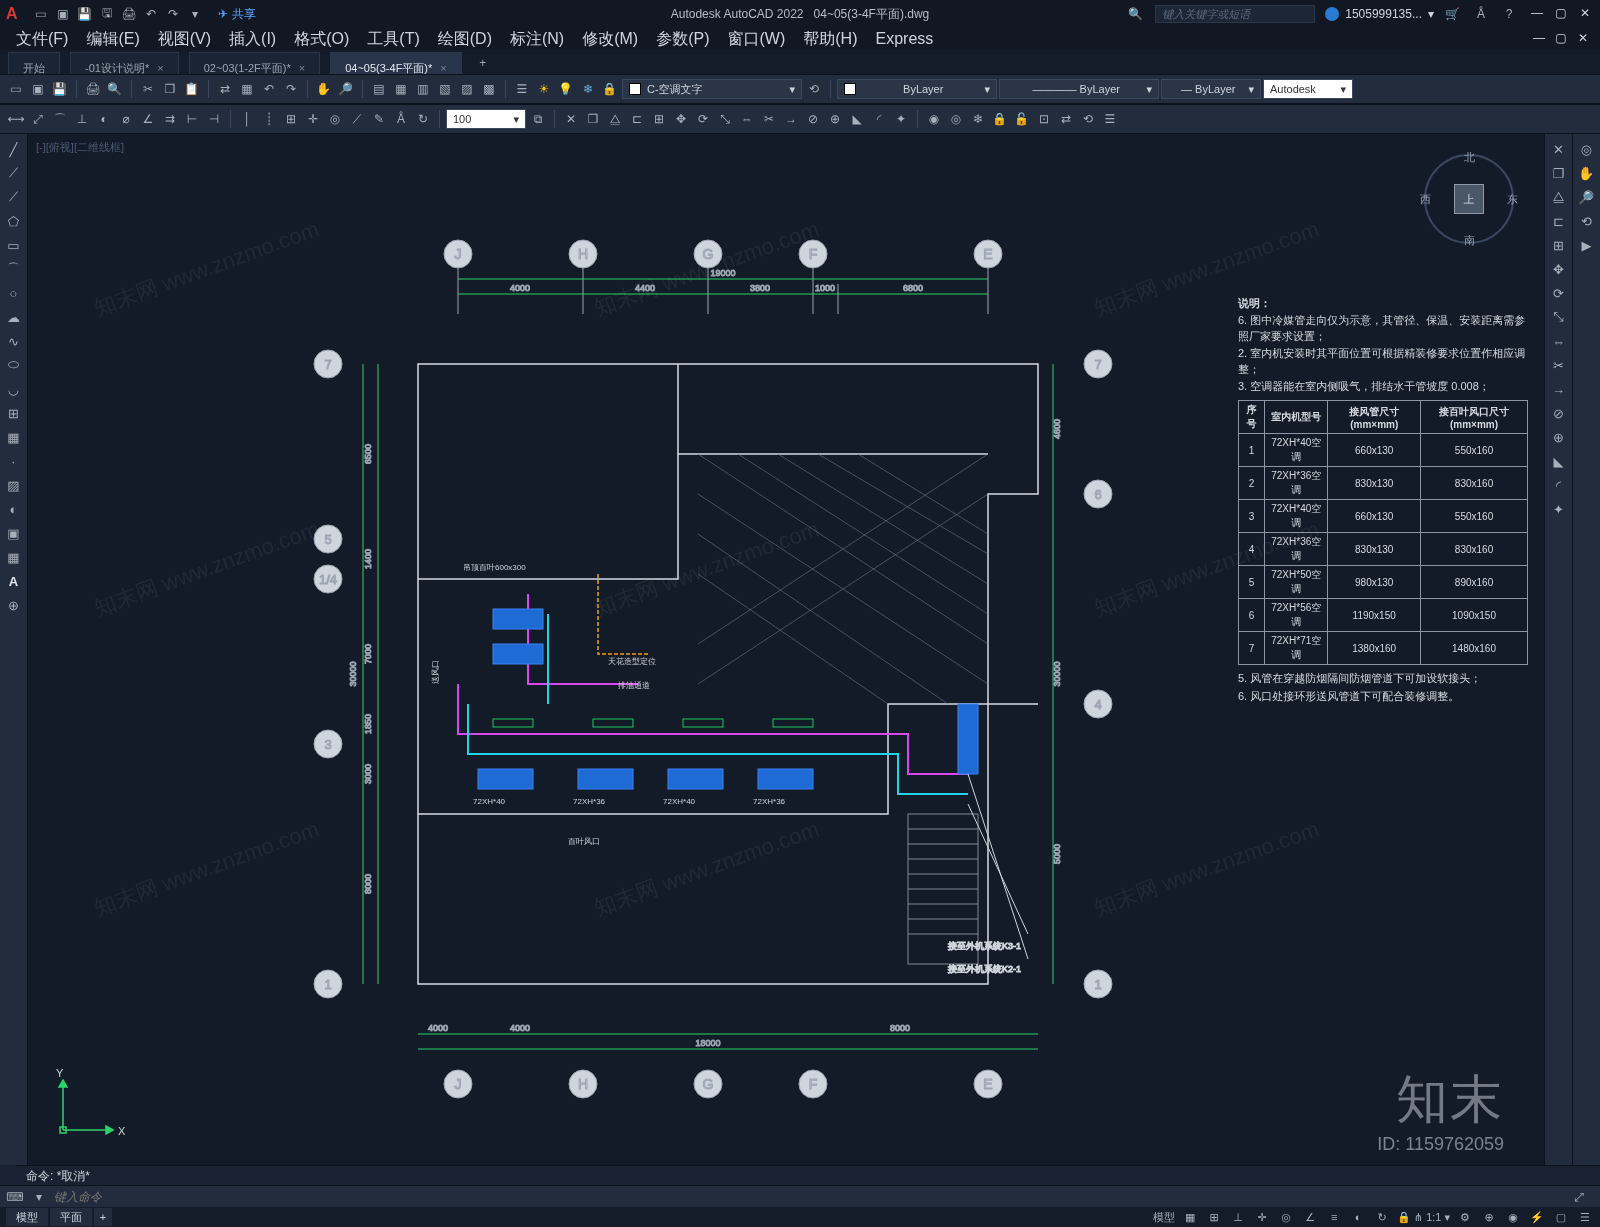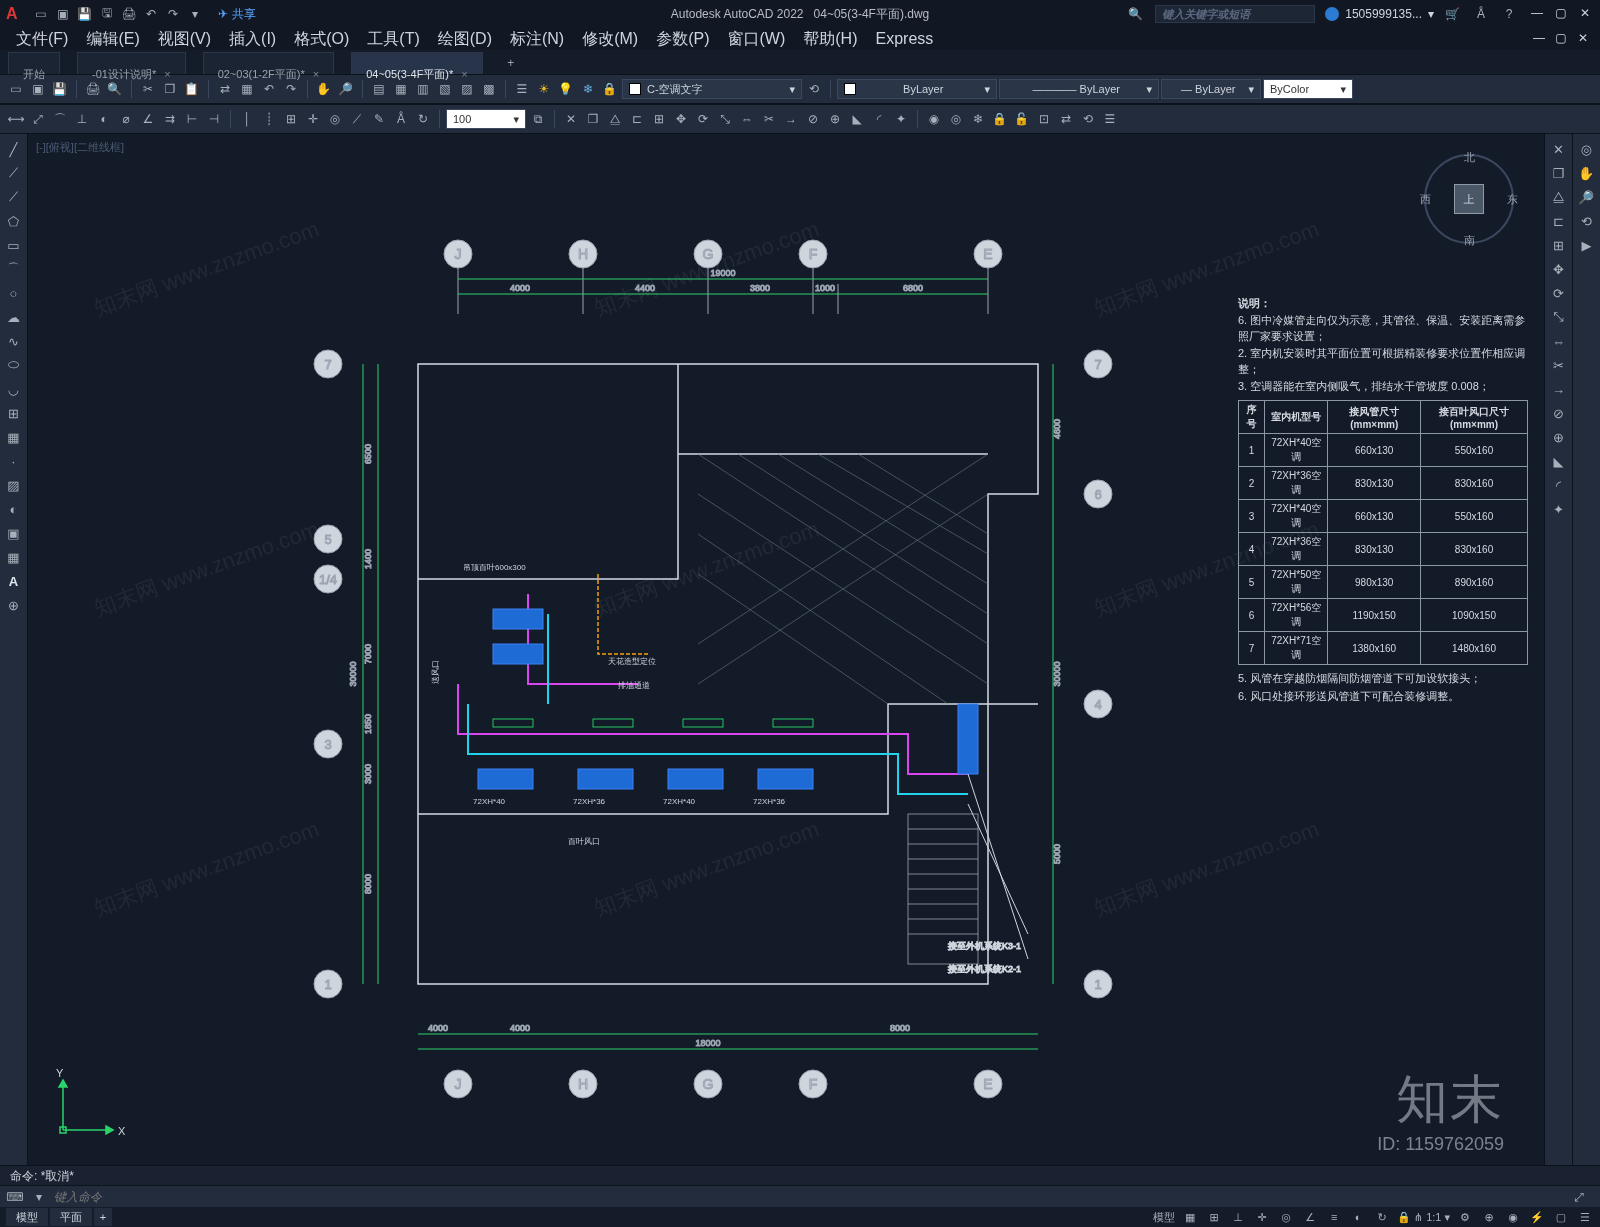--- a/index.html
+++ b/index.html
@@ -5,31 +5,31 @@
   * { box-sizing: border-box; margin: 0; padding: 0; }
   html, body { width: 1600px; height: 1227px; overflow: hidden; font-family: "Segoe UI", "Microsoft YaHei", Arial, sans-serif; background: #1b2230; color: #cfd5dd; font-size: 12px; }
   
   .titlebar { height: 28px; background: #111823; display: flex; align-items: center; padding: 0 6px; position: relative; }
   .titlebar .logo { width: 18px; height: 18px; color: #d83838; font-weight: bold; font-size: 16px; margin-right: 8px; }
   .qat { display: flex; gap: 4px; align-items: center; }
   .qat-btn { width: 18px; height: 18px; display: flex; align-items: center; justify-content: center; color: #a9b0bb; cursor: pointer; }
   .share { color: #58a6ff; margin-left: 14px; cursor: pointer; display: flex; align-items: center; gap: 4px; }
   .title-center { position: absolute; left: 50%; transform: translateX(-50%); color: #b7bcc6; font-size: 12px; }
   .title-right { margin-left: auto; display: flex; align-items: center; gap: 10px; }
-  .search-box { width: 160px; height: 18px; background: #1d2634; border: 1px solid #2b3648; color: #5e6880; padding: 0 6px; font-style: italic; font-size: 11px; line-height: 16px; font-weight: bold; }
+  .search-box { width: 160px; height: 18px; background: #1d2634; border: 1px solid #2b3648; color: #5e6880; padding: 0 6px; font-style: italic; font-size: 11px; line-height: 16px; }
   .user { display: flex; align-items: center; gap: 6px; color: #cfd5dd; font-size: 12px; }
   .user-icon { width: 14px; height: 14px; border-radius: 50%; background: #2a7bd1; display: inline-block; }
   .win-controls { display: flex; gap: 6px; }
   .win-btn { width: 18px; height: 16px; color: #cfd5dd; text-align: center; cursor: pointer; }
   
   .menubar { height: 22px; background: #111823; display: flex; align-items: center; padding: 0 8px; gap: 2px; }
   .menubar .menu-item { padding: 0 8px; color: #cfd5dd; cursor: pointer; font-size: 16px; line-height: 22px; }
   
   .tabstrip { height: 24px; background: #151c29; display: flex; align-items: flex-end; padding-left: 8px; }
-  .tab { height: 22px; padding: 10px 14px; background: #1b2432; color: #9ba3b0; font-size: 11px; line-height: 22px; margin-right: 17px; border-top: 1px solid #2b3648; border-left: 1px solid #2b3648; border-right: 1px solid #2b3648; cursor: pointer; position: relative; }
+  .tab { height: 22px; padding: 4px 14px; background: #1b2432; color: #9ba3b0; font-size: 11px; line-height: 22px; margin-right: 10px; border-top: 1px solid #2b3648; border-left: 1px solid #2b3648; border-right: 1px solid #2b3648; cursor: pointer; position: relative; }
   .tab.active { background: #27344a; color: #e3e8ef; }
   .tab .close { margin-left: 8px; color: #7d8594; }
   .tab-add { width: 22px; text-align: center; color: #9ba3b0; cursor: pointer; line-height: 22px; }
   
   .toolbar-row { height: 30px; background: #222c3d; border-top: 1px solid #0c121c; border-bottom: 1px solid #0c121c; display: flex; align-items: center; padding: 0 6px; gap: 2px; }
   .tool-btn { width: 20px; height: 20px; display: flex; align-items: center; justify-content: center; color: #a9b0bb; cursor: pointer; font-size: 12px; }
   .tool-sep { width: 1px; height: 18px; background: #3a475f; margin: 0 4px; }
   .layer-combo { height: 20px; background: #2a3548; border: 1px solid #3a475f; color: #cfd5dd; display: flex; align-items: center; padding: 0 6px; font-size: 11px; min-width: 100px; cursor: pointer; }
   .layer-combo .swatch { width: 12px; height: 12px; background: #fff; margin-right: 6px; border: 1px solid #000; }
   .wide-combo { min-width: 160px; justify-content: flex-end; }
@@ -58,21 +58,21 @@
   .notes-panel table { width: 100%; border-collapse: collapse; margin: 6px 0; }
   .notes-panel th, .notes-panel td { border: 1px solid #8d96a5; padding: 2px 4px; font-size: 10px; text-align: center; color: #d5dae2; }
   
   .ucs { position: absolute; left: 20px; bottom: 20px; width: 80px; height: 80px; }
   
   .watermark { position: absolute; color: rgba(170,180,195,0.09); font-size: 22px; transform: rotate(-20deg); pointer-events: none; white-space: nowrap; }
   .bigmark { position: absolute; right: 40px; bottom: 30px; color: rgba(210,215,225,0.50); font-size: 52px; pointer-events: none; letter-spacing: 2px; }
   .idmark { position: absolute; right: 40px; bottom: 10px; color: rgba(210,215,225,0.55); font-size: 18px; pointer-events: none; }
   
   .cmdline-area { background: #1a2130; }
-  .cmd-history { height: 20px; padding: 2px 10px; color: #cfd5dd; font-size: 12px; border-top: 1px solid #0c121c; }
+  .cmd-history { height: 20px; padding: 2px 10px; color: #cfd5dd; font-size: 12px; border-top: 1px solid #0c121c; margin-left: 16px; }
   .cmd-input-row { height: 22px; display: flex; align-items: center; padding: 0 6px; background: #222c3d; border-top: 1px solid #0c121c; }
   .cmd-icon { width: 18px; height: 18px; margin-right: 6px; color: #a9b0bb; display: flex; align-items: center; justify-content: center; }
   .cmd-input { flex: 1; background: transparent; border: none; color: #8b94a4; font-style: italic; font-size: 12px; outline: none; }
   
   .statusbar { height: 20px; background: #151c29; display: flex; align-items: center; padding: 0 6px; }
   .status-tabs { display: flex; gap: 2px; }
   .status-tab { padding: 0 10px; height: 18px; line-height: 18px; background: #222c3d; color: #cfd5dd; font-size: 11px; cursor: pointer; }
   .status-tab.add { width: 18px; padding: 0; text-align: center; }
   .status-right { margin-left: auto; display: flex; align-items: center; gap: 6px; color: #a9b0bb; font-size: 11px; }
   .status-btn { width: 18px; height: 16px; display: flex; align-items: center; justify-content: center; cursor: pointer; }
@@ -193,21 +193,21 @@
     </div>
   <div class="layer-combo wide-combo">
       <span style="margin:0 auto">———— <span>ByLayer</span></span>
       <span>▾</span>
     </div>
   <div class="layer-combo" style="min-width:100px">
       <span style="margin:0 auto">— <span>ByLayer</span></span>
       <span>▾</span>
     </div>
   <div class="layer-combo color-combo">
-      <span>ByColor</span>
+      <span>Autodesk</span>
       <span style="margin-left:auto">▾</span>
     </div>
 </div>
 
 <div class="toolbar-row">
   <span class="tool-btn">⟷</span>
   <span class="tool-btn">⤢</span>
   <span class="tool-btn">⌒</span>
   <span class="tool-btn">⊥</span>
   <span class="tool-btn">◐</span>

